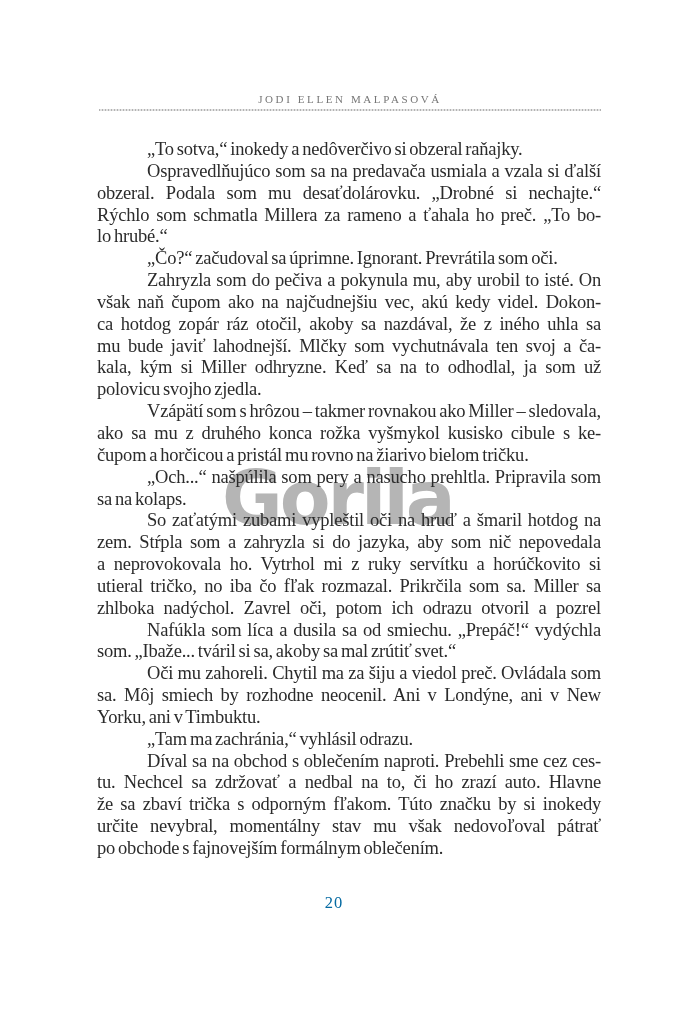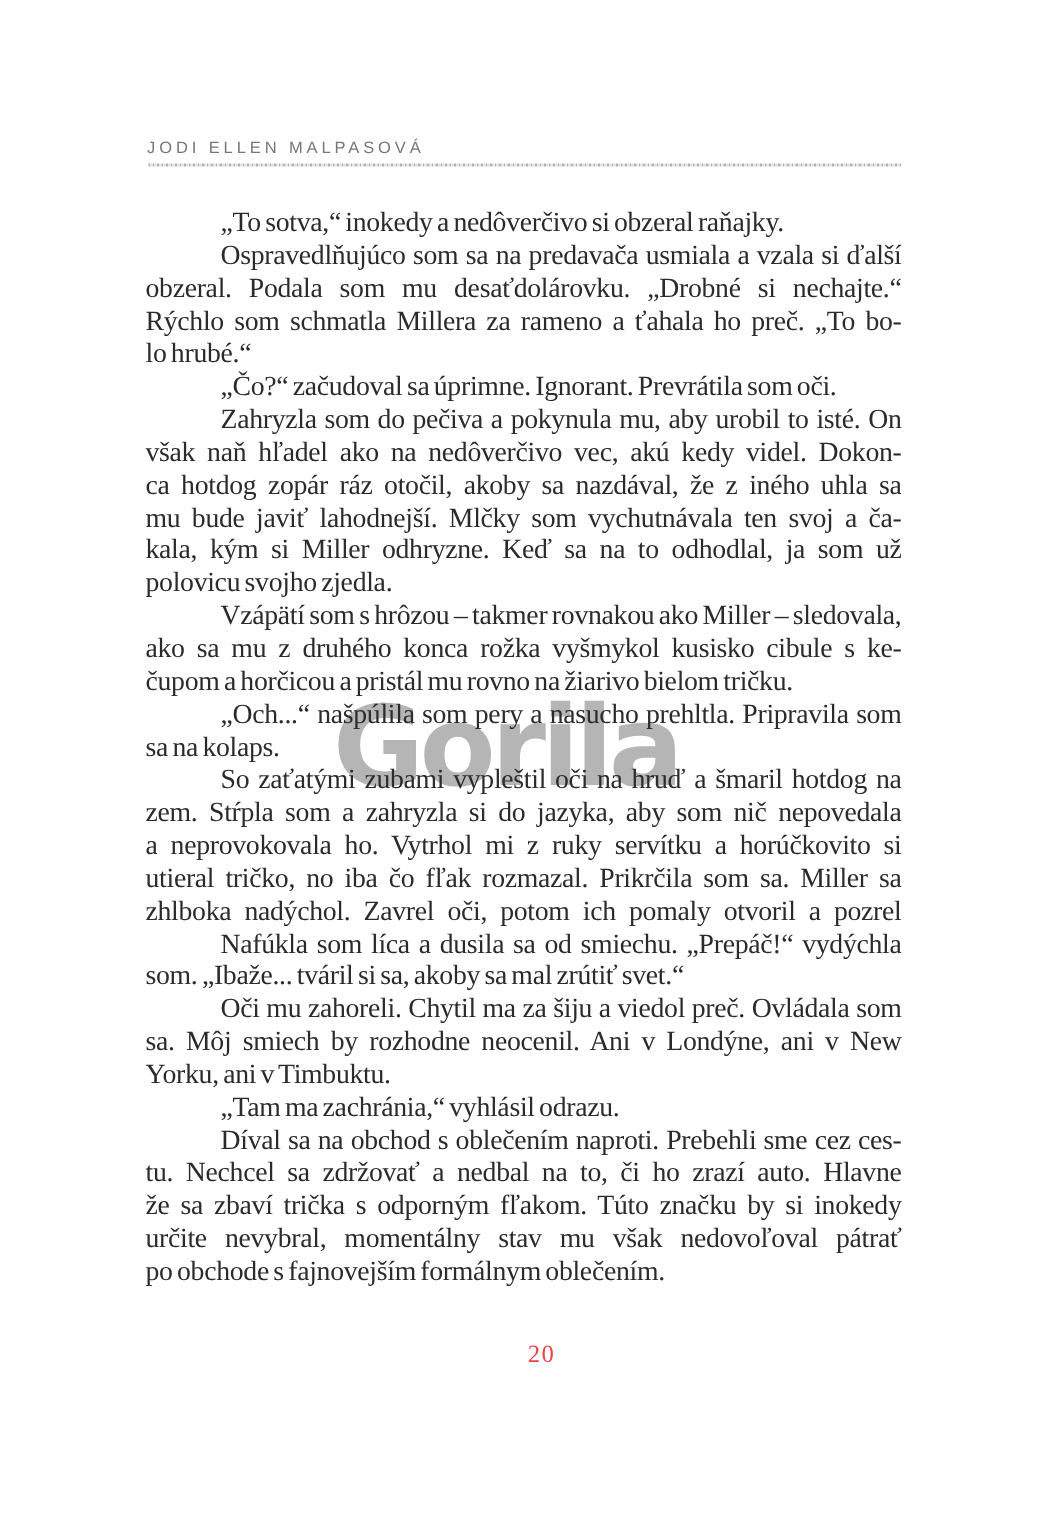--- a/index.html
+++ b/index.html
@@ -9,24 +9,25 @@
     height: 1016px;
     background: #ffffff;
     overflow: hidden;
     font-family: "Liberation Serif", serif;
   }
   .running-header {
     position: absolute;
     top: 93px;
     left: 98px;
     width: 504px;
+    text-align: center;
     font-size: 11px;
     letter-spacing: 2.6px;
     color: #767676;
-    font-family: Liberation Sans, sans-serif;
+    font-family: Liberation Serif, serif;
   }
   .header-rule {
     position: absolute;
     top: 109px;
     left: 99px;
     width: 502px;
     height: 2px;
     background: repeating-linear-gradient(90deg, #b3b3b3 0 1px, #e3e3e3 1px 3px);
   }
   .watermark {
@@ -55,58 +56,58 @@
     letter-spacing: -0.2px;
     word-spacing: -1.5px;
     text-align: justify;
     text-align-last: justify;
   }
   .line.end { text-align-last: left; }
   .line.indent { padding-left: 50px; }
   .page-number {
     position: absolute;
     top: 893px;
-    left: 109px;
+    left: 82px;
     width: 504px;
     text-align: center;
     font-size: 16.5px;
     letter-spacing: 1px;
-    color: #ef4444;
+    color: #0369a1;
   }
 </style>
 </head>
 <body>
 
 <div class="page">
   <div class="running-header">JODI ELLEN MALPASOVÁ</div>
   <div class="header-rule"></div>
   <div class="watermark">Gorila</div>
   <div class="text-block">
       <div class="line indent end">„To sotva,“ inokedy a nedôverčivo si obzeral raňajky.</div>
       <div class="line indent">Ospravedlňujúco som sa na predavača usmiala a vzala si ďalší</div>
       <div class="line">obzeral. Podala som mu desaťdolárovku. „Drobné si nechajte.“</div>
       <div class="line">Rýchlo som schmatla Millera za rameno a ťahala ho preč. „To bo-</div>
       <div class="line end">lo hrubé.“</div>
       <div class="line indent end">„Čo?“ začudoval sa úprimne. Ignorant. Prevrátila som oči.</div>
       <div class="line indent">Zahryzla som do pečiva a pokynula mu, aby urobil to isté. On</div>
-      <div class="line">však naň hľadel ako na nedôverčivo vec, akú kedy videl. Dokon-</div>
+      <div class="line">však naň čupom ako na najčudnejšiu vec, akú kedy videl. Dokon-</div>
       <div class="line">ca hotdog zopár ráz otočil, akoby sa nazdával, že z iného uhla sa</div>
       <div class="line">mu bude javiť lahodnejší. Mlčky som vychutnávala ten svoj a ča-</div>
       <div class="line">kala, kým si Miller odhryzne. Keď sa na to odhodlal, ja som už</div>
       <div class="line end">polovicu svojho zjedla.</div>
       <div class="line indent">Vzápätí som s hrôzou – takmer rovnakou ako Miller – sledovala,</div>
       <div class="line">ako sa mu z druhého konca rožka vyšmykol kusisko cibule s ke-</div>
       <div class="line end">čupom a horčicou a pristál mu rovno na žiarivo bielom tričku.</div>
       <div class="line indent">„Och...“ našpúlila som pery a nasucho prehltla. Pripravila som</div>
       <div class="line end">sa na kolaps.</div>
       <div class="line indent">So zaťatými zubami vypleštil oči na hruď a šmaril hotdog na</div>
       <div class="line">zem. Stŕpla som a zahryzla si do jazyka, aby som nič nepovedala</div>
       <div class="line">a neprovokovala ho. Vytrhol mi z ruky servítku a horúčkovito si</div>
       <div class="line">utieral tričko, no iba čo fľak rozmazal. Prikrčila som sa. Miller sa</div>
-      <div class="line">zhlboka nadýchol. Zavrel oči, potom ich pomaly otvoril a pozrel</div>
+      <div class="line">zhlboka nadýchol. Zavrel oči, potom ich odrazu otvoril a pozrel</div>
       <div class="line indent">Nafúkla som líca a dusila sa od smiechu. „Prepáč!“ vydýchla</div>
       <div class="line end">som. „Ibaže... tváril si sa, akoby sa mal zrútiť svet.“</div>
       <div class="line indent">Oči mu zahoreli. Chytil ma za šiju a viedol preč. Ovládala som</div>
       <div class="line">sa. Môj smiech by rozhodne neocenil. Ani v Londýne, ani v New</div>
       <div class="line end">Yorku, ani v Timbuktu.</div>
       <div class="line indent end">„Tam ma zachránia,“ vyhlásil odrazu.</div>
       <div class="line indent">Díval sa na obchod s oblečením naproti. Prebehli sme cez ces-</div>
       <div class="line">tu. Nechcel sa zdržovať a nedbal na to, či ho zrazí auto. Hlavne</div>
       <div class="line">že sa zbaví trička s odporným fľakom. Túto značku by si inokedy</div>
       <div class="line">určite nevybral, momentálny stav mu však nedovoľoval pátrať</div>

